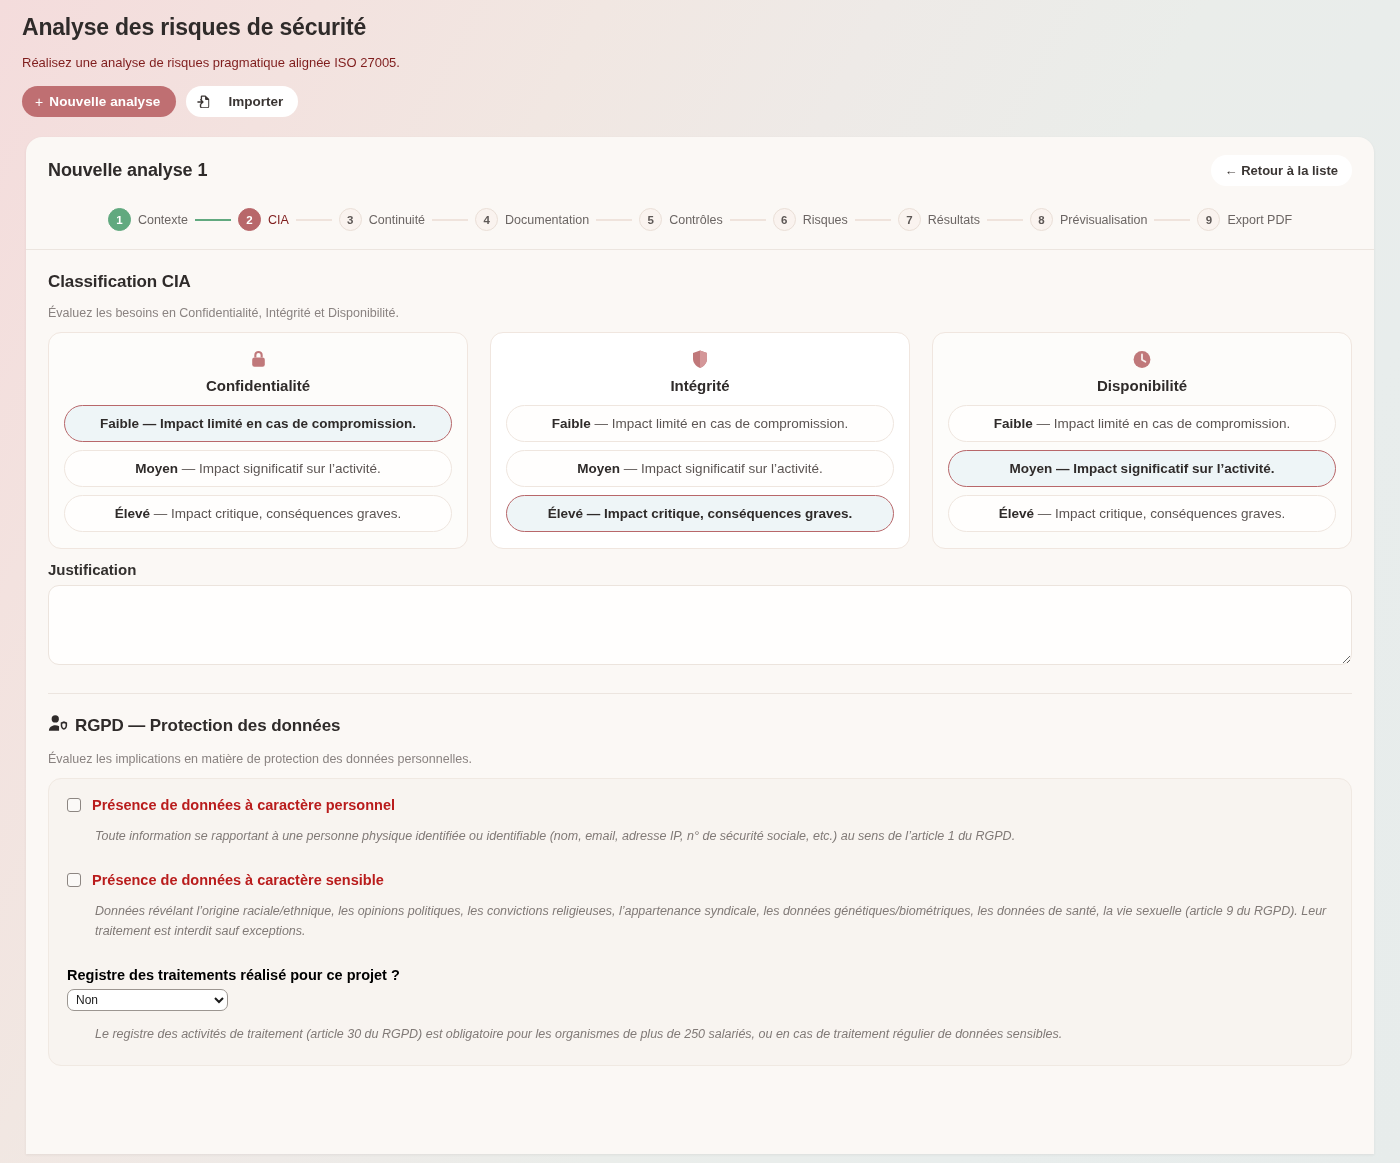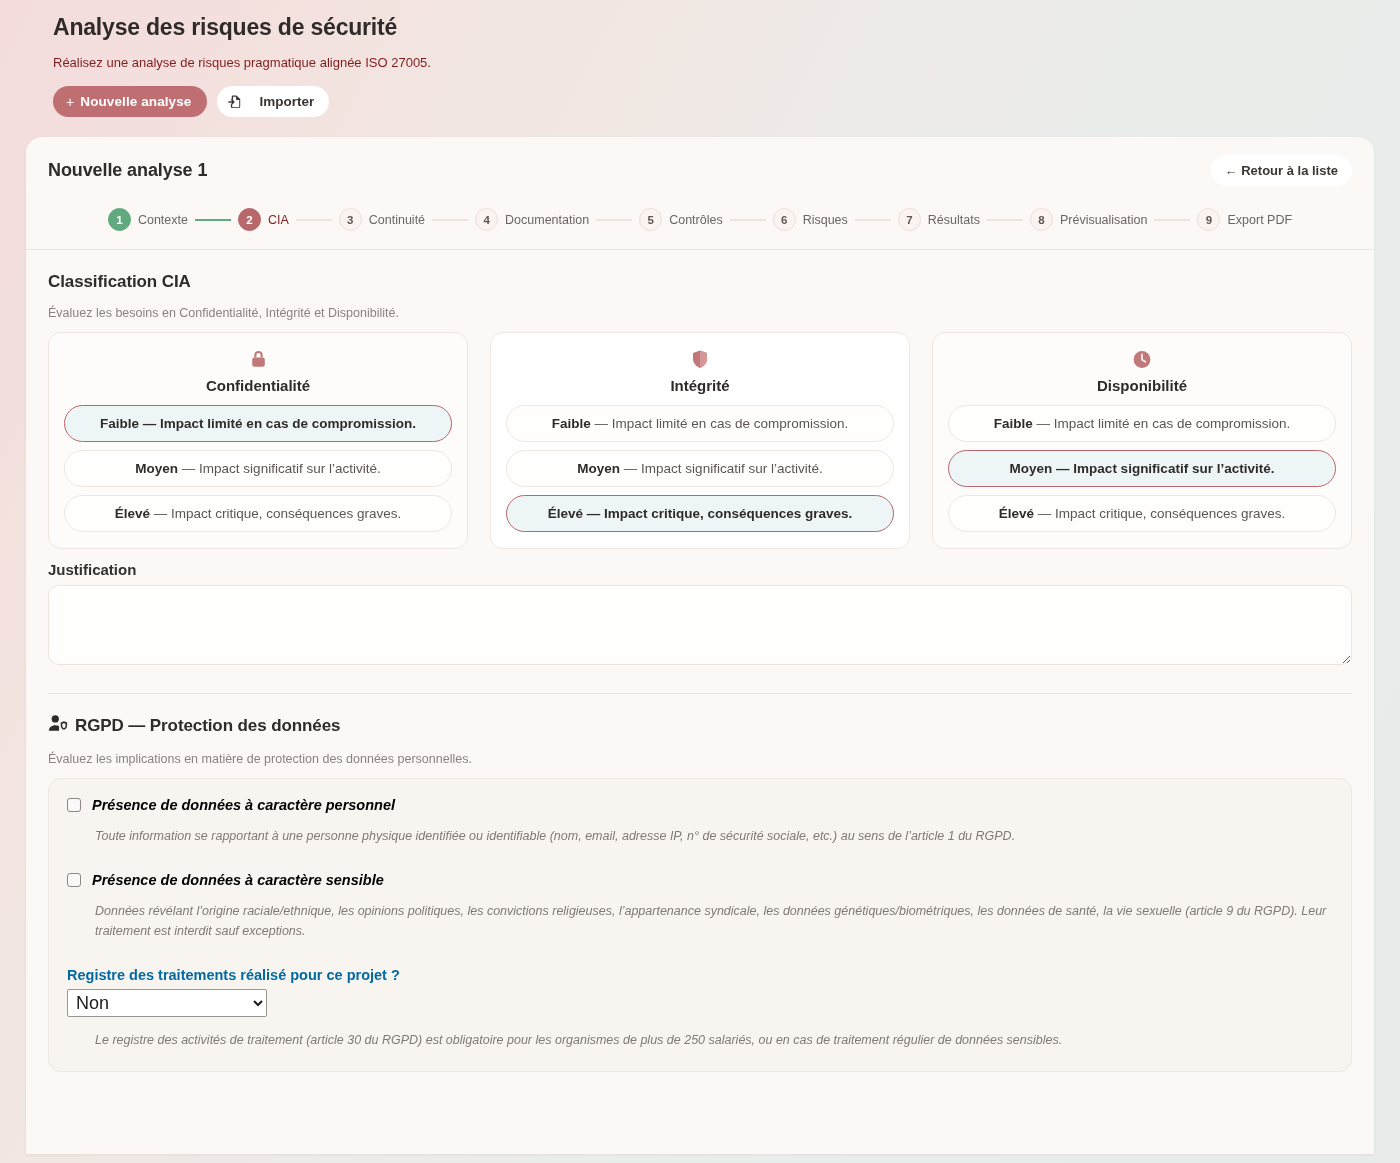--- a/index.html
+++ b/index.html
@@ -17,21 +17,21 @@
         #f1e7e2 30%,
         #eeeae7 44%,
         #eaedea 60%,
         #e8edec 78%,
         #e7eceb 100%);
     min-height: 1163px;
     color: #332f2e;
   }
 
   
-  .page-head { padding: 14px 26px 0 22px; margin-left: 31px; }
+  .page-head { padding: 14px 26px 0 22px; }
   .page-title {
     font-size: 23px;
     font-weight: 700;
     letter-spacing: -0.2px;
     margin: 0 0 14px 0;
     color: #2f2b2a;
   }
   .page-sub {
     font-size: 13px;
     color: #7f1d1d;
@@ -211,37 +211,37 @@
   }
   .chk-row { display: flex; align-items: center; gap: 11px; }
   .chk {
     width: 14px; height: 14px;
     border: 1px solid #8d8682;
     border-radius: 3px;
     background: #fbf9f7;
     flex: 0 0 auto;
     cursor: pointer;
   }
-  .chk-label { font-size: 14.5px; font-weight: 700; color: #000000; cursor: pointer; font-style: italic; }
+  .chk-label { font-size: 14.5px; font-weight: 700; color: #b91c1c; cursor: pointer; }
   .help {
     font-size: 12.5px;
     font-style: italic;
     color: #817a77;
     margin: 14px 0 0 28px;
     line-height: 1.55;
   }
   .gap-lg { height: 26px; }
-  .sel-label { font-size: 14.5px; font-weight: 700; color: #0369a1; margin: 0 0 6px 0; }
+  .sel-label { font-size: 14.5px; font-weight: 700; color: #000000; margin: 0 0 6px 0; }
   select.reg {
     font-family: inherit;
-    font-size: 18px;
+    font-size: 12px;
     padding: 2px 4px;
-    width: 200px;
+    width: 161px;
     border: 1px solid #9c9691;
-    border-radius: 2px;
+    border-radius: 7px;
     background: #fff;
     color: #1b1b1b;
   }
 </style>
 </head>
 <body>
 
 <div class="page-head">
   <h1 class="page-title">Analyse des risques de sécurité</h1>
   <p class="page-sub">Réalisez une analyse de risques pragmatique alignée ISO 27005.</p>

